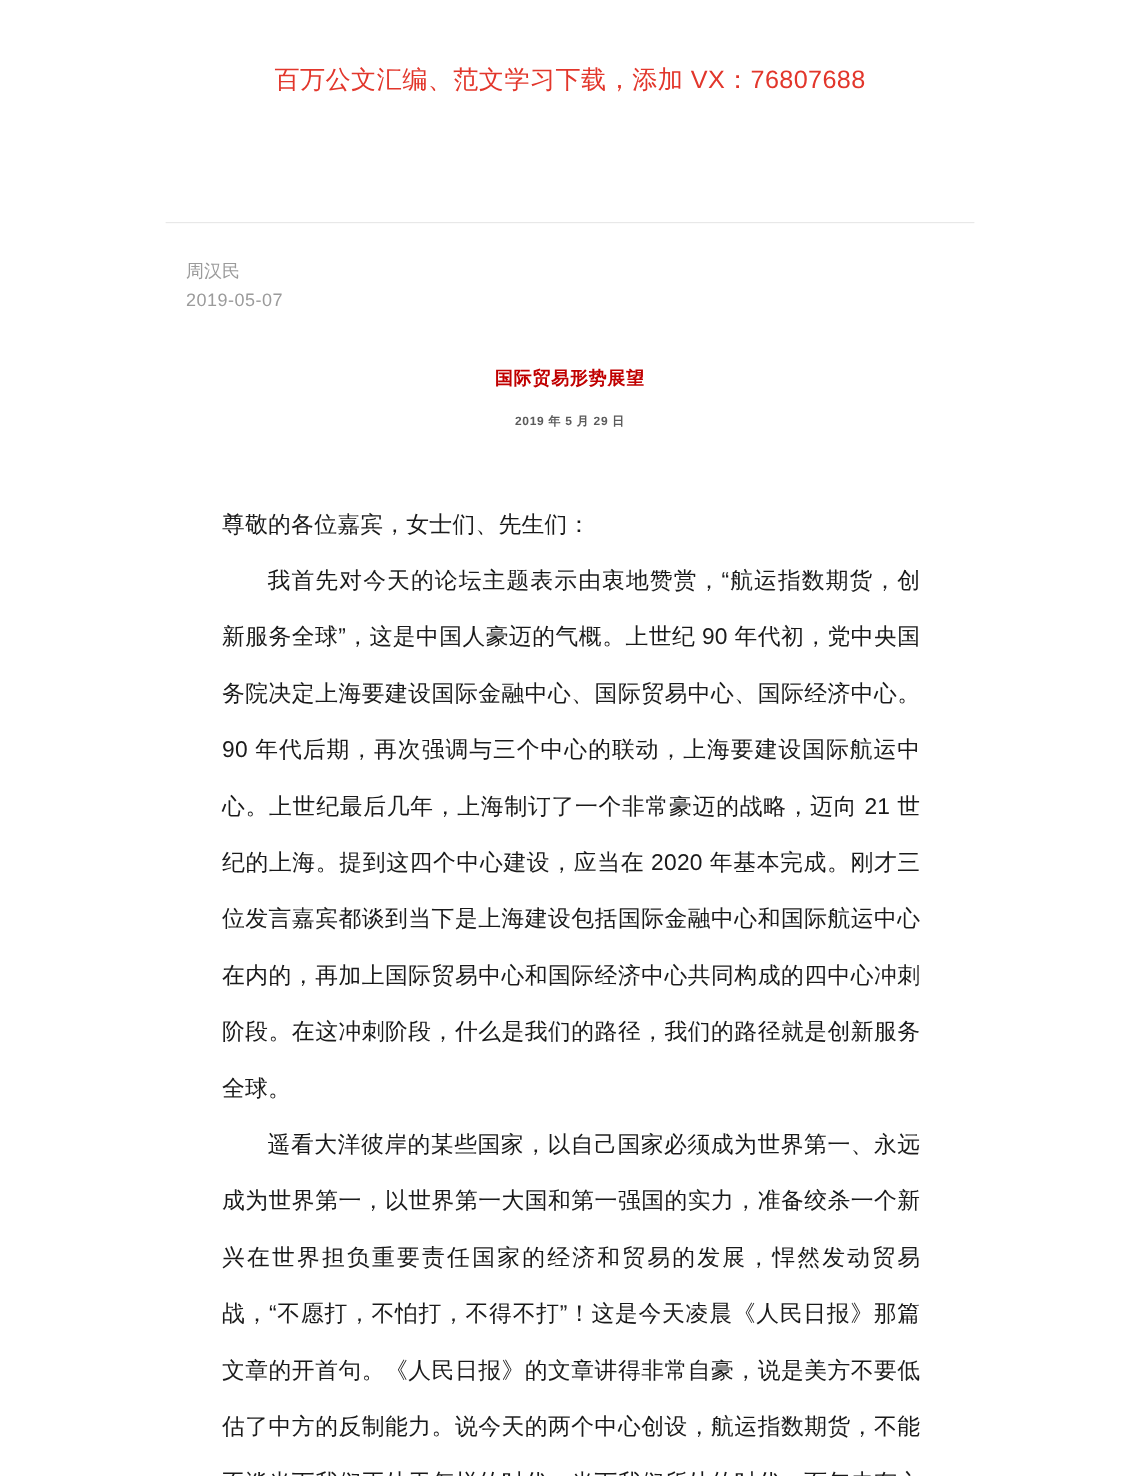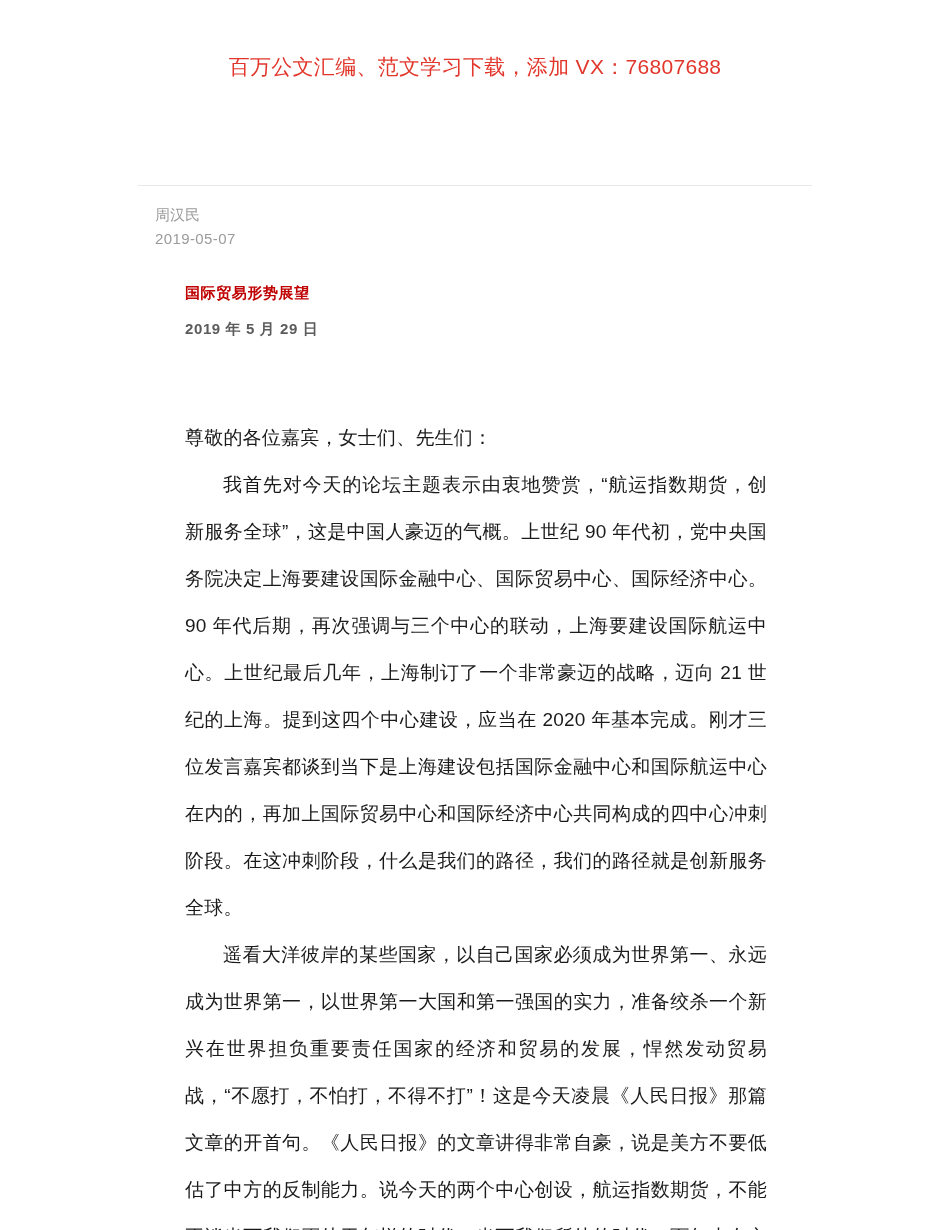--- a/index.html
+++ b/index.html
@@ -51,47 +51,47 @@
   .title-divider {
     position: absolute;
     top: 185px;
     left: 138px;
     width: 674px;
     height: 1px;
     background: #e8e8e8;
   }
   .meta-block {
     position: absolute;
-    top: 203px;
+    top: 215px;
     left: 155px;
     color: #9b9b9b;
     font-size: 15px;
     line-height: 24px;
   }
   .meta-author { display: block; }
   .meta-date { display: block; letter-spacing: 0.4px; }
 
   
   .doc-head {
     position: absolute;
-    top: 280px;
+    top: 303px;
     left: 185px;
     width: 580px;
-    text-align: left;
+    text-align: center;
   }
   .doc-head-title {
     font-size: 15px;
     line-height: 26px;
     font-weight: bold;
     color: #c00000;
     letter-spacing: 0.6px;
   }
   .doc-head-date {
     margin-top: 10px;
-    font-size: 15px;
+    font-size: 10px;
     line-height: 26px;
     font-weight: bold;
     color: #5b5b5b;
     letter-spacing: 0.6px;
   }
   .doc-head-byline {
     margin-top: 9px;
     font-size: 15px;
     line-height: 26px;
     color: #7a7a7a;

